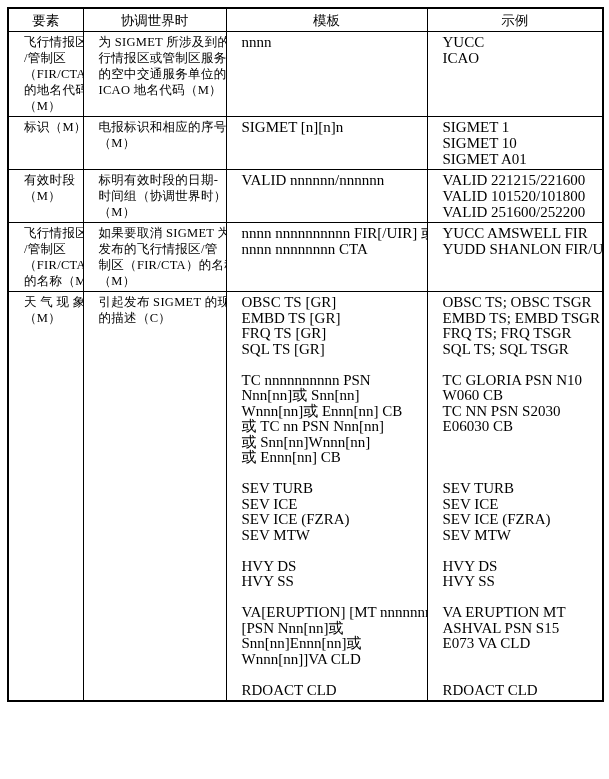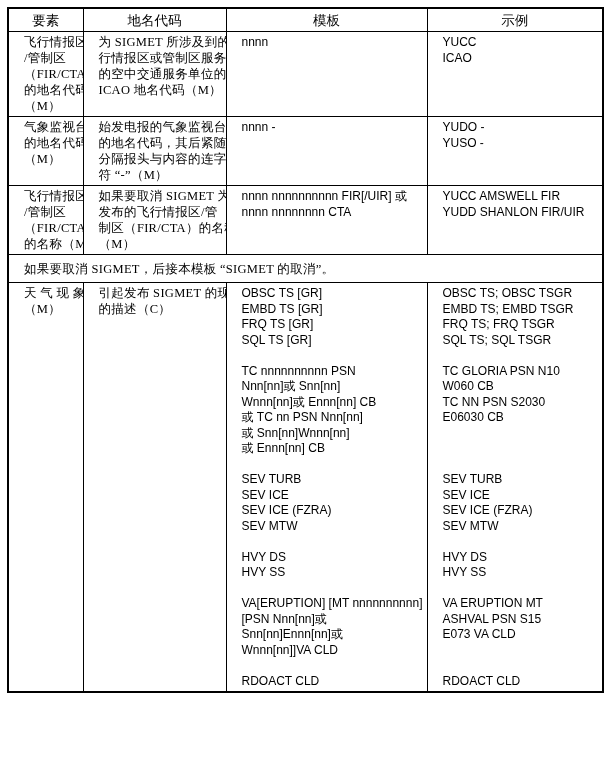--- a/index.html
+++ b/index.html
@@ -35,22 +35,22 @@
     white-space:pre;
   }
   .cjk{
     font-family:"Liberation Serif","DejaVu Serif",serif;
     font-size:12.5px;
     line-height:16px;
     white-space:pre;
     letter-spacing:0.3px;
   }
   .mono{
-    font-family:Liberation Sans, sans-serif;
-    font-size:12px;
+    font-family:Liberation Serif, serif;
+    font-size:15px;
     line-height:16px;
     white-space:pre;
   }
   tr.r0 td{height:81px;}
   tr.r1 td{height:48px;}
   tr.r2 td{height:48px;}
   tr.r3 td{height:63px;}
   tr.r4 td{height:66px;}
   tr.note-row td{
     height:28px;
@@ -70,68 +70,73 @@
   <table class="sigmet">
     <colgroup>
       <col style="width:75px">
       <col style="width:143px">
       <col style="width:201px">
       <col style="width:176px">
     </colgroup>
     <thead>
       <tr>
         <th>要素</th>
-        <th>地名代码</th>
+        <th>协调世界时</th>
         <th>模板</th>
         <th>示例</th>
       </tr>
     </thead>
     <tbody>
       <tr class="r0">
         <td class="cjk">飞行情报区
 /管制区
 （FIR/CTA）
 的地名代码
 （M）</td>
         <td class="cjk">为 SIGMET 所涉及到的飞
 行情报区或管制区服务
 的空中交通服务单位的
 ICAO 地名代码（M）</td>
         <td class="mono">nnnn</td>
         <td class="mono">YUCC
 ICAO</td>
       </tr>
-      <tr class="r3">
-        <td class="cjk">气象监视台
-的地名代码
+      <tr class="r1">
+        <td class="cjk">标识（M）</td>
+        <td class="cjk">电报标识和相应的序号
 （M）</td>
-        <td class="cjk">始发电报的气象监视台
-的地名代码，其后紧随
-分隔报头与内容的连字
-符 “-”（M）</td>
-        <td class="mono">nnnn -</td>
-        <td class="mono">YUDO -
-YUSO -</td>
+        <td class="mono">SIGMET [n][n]n</td>
+        <td class="mono">SIGMET 1
+SIGMET 10
+SIGMET A01</td>
+      </tr>
+      <tr class="r2">
+        <td class="cjk">有效时段
+（M）</td>
+        <td class="cjk">标明有效时段的日期-
+时间组（协调世界时）
+（M）</td>
+        <td class="mono">VALID nnnnnn/nnnnnn</td>
+        <td class="mono">VALID 221215/221600
+VALID 101520/101800
+VALID 251600/252200</td>
       </tr>
       <tr class="r4">
         <td class="cjk">飞行情报区
 /管制区
 （FIR/CTA）
 的名称（M）</td>
         <td class="cjk">如果要取消 SIGMET 为之
 发布的飞行情报区/管
 制区（FIR/CTA）的名称
 （M）</td>
         <td class="mono">nnnn nnnnnnnnnn FIR[/UIR] 或
 nnnn nnnnnnnn CTA</td>
         <td class="mono">YUCC AMSWELL FIR
 YUDD SHANLON FIR/UIR</td>
-      </tr>
-      <tr class="note-row">
-        <td colspan="4">如果要取消 SIGMET，后接本模板 “SIGMET 的取消”。</td>
       </tr>
       <tr class="r5">
         <td class="cjk">天 气 现 象
 （M）</td>
         <td class="cjk">引起发布 SIGMET 的现象
 的描述（C）</td>
         <td class="mono">OBSC TS [GR]
 EMBD TS [GR]
 FRQ TS [GR]
 SQL TS [GR]

